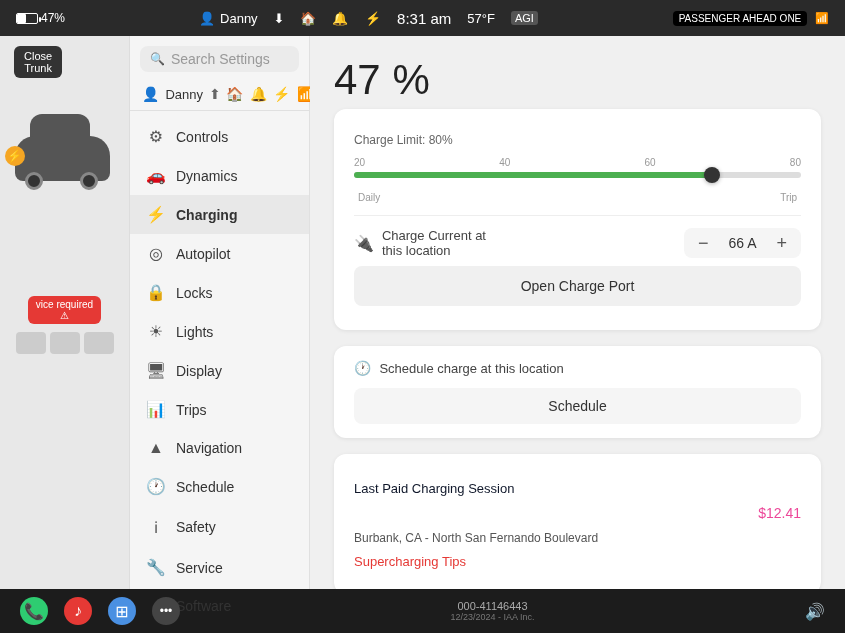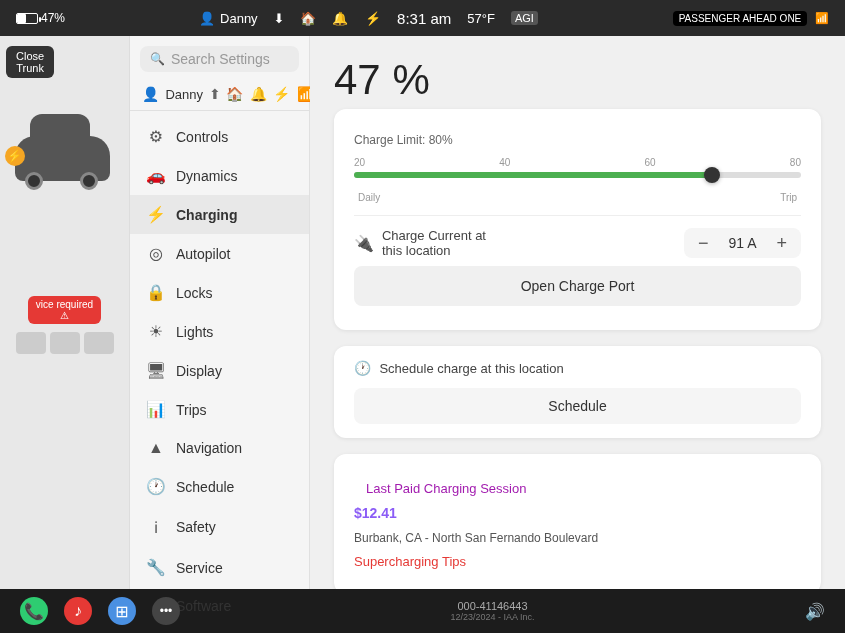--- a/index.html
+++ b/index.html
@@ -50,21 +50,21 @@
       background: #f0f0f0;
     }
 
     
     .car-panel {
       width: 130px;
       background: #e8e8e8;
       display: flex;
       flex-direction: column;
       align-items: center;
-      padding: 10px 6px;
+      padding: 10px 14px;
       position: relative;
       border-right: 1px solid #ddd;
     }
     .close-trunk-btn {
       background: #333;
       color: #fff;
       border: none;
       border-radius: 6px;
       padding: 4px 10px;
       font-size: 11px;
@@ -342,29 +342,29 @@
     }
 
     .last-session {
       font-size: 12px;
       color: #555;
       line-height: 1.7;
     }
     .last-session-title {
       font-size: 13px;
       font-weight: 500;
-      color: #a21caf;
+      color: #0f172a;
       margin-bottom: 2px;
-      margin-left: 12px;
     }
     .last-session-amount {
       font-size: 14px;
-      font-weight: 700;
-      color: #8b5cf6;
+      font-weight: 400;
+      color: #ec4899;
       margin-bottom: 2px;
+      text-align: right;
     }
     .supercharging-link {
       color: #e53935;
       font-size: 13px;
       font-weight: 500;
       text-decoration: none;
       margin-top: 6px;
       display: inline-block;
     }
 
@@ -547,21 +547,21 @@
 
       <div class="divider"></div>
 
       <div class="charge-current-row">
         <div class="charge-current-label">
           <span class="charge-icon">🔌</span>
           <span>Charge Current at<br>this location</span>
         </div>
         <div class="current-control">
           <button class="ctrl-btn">−</button>
-          <span class="current-value">91 A</span>
+          <span class="current-value">66 A</span>
           <button class="ctrl-btn">+</button>
         </div>
       </div>
 
       <button class="open-charge-port-btn">Open Charge Port</button>
     </div>
 
     <div class="schedule-section">
       <div class="schedule-header">
         <span class="schedule-icon">🕐</span>

